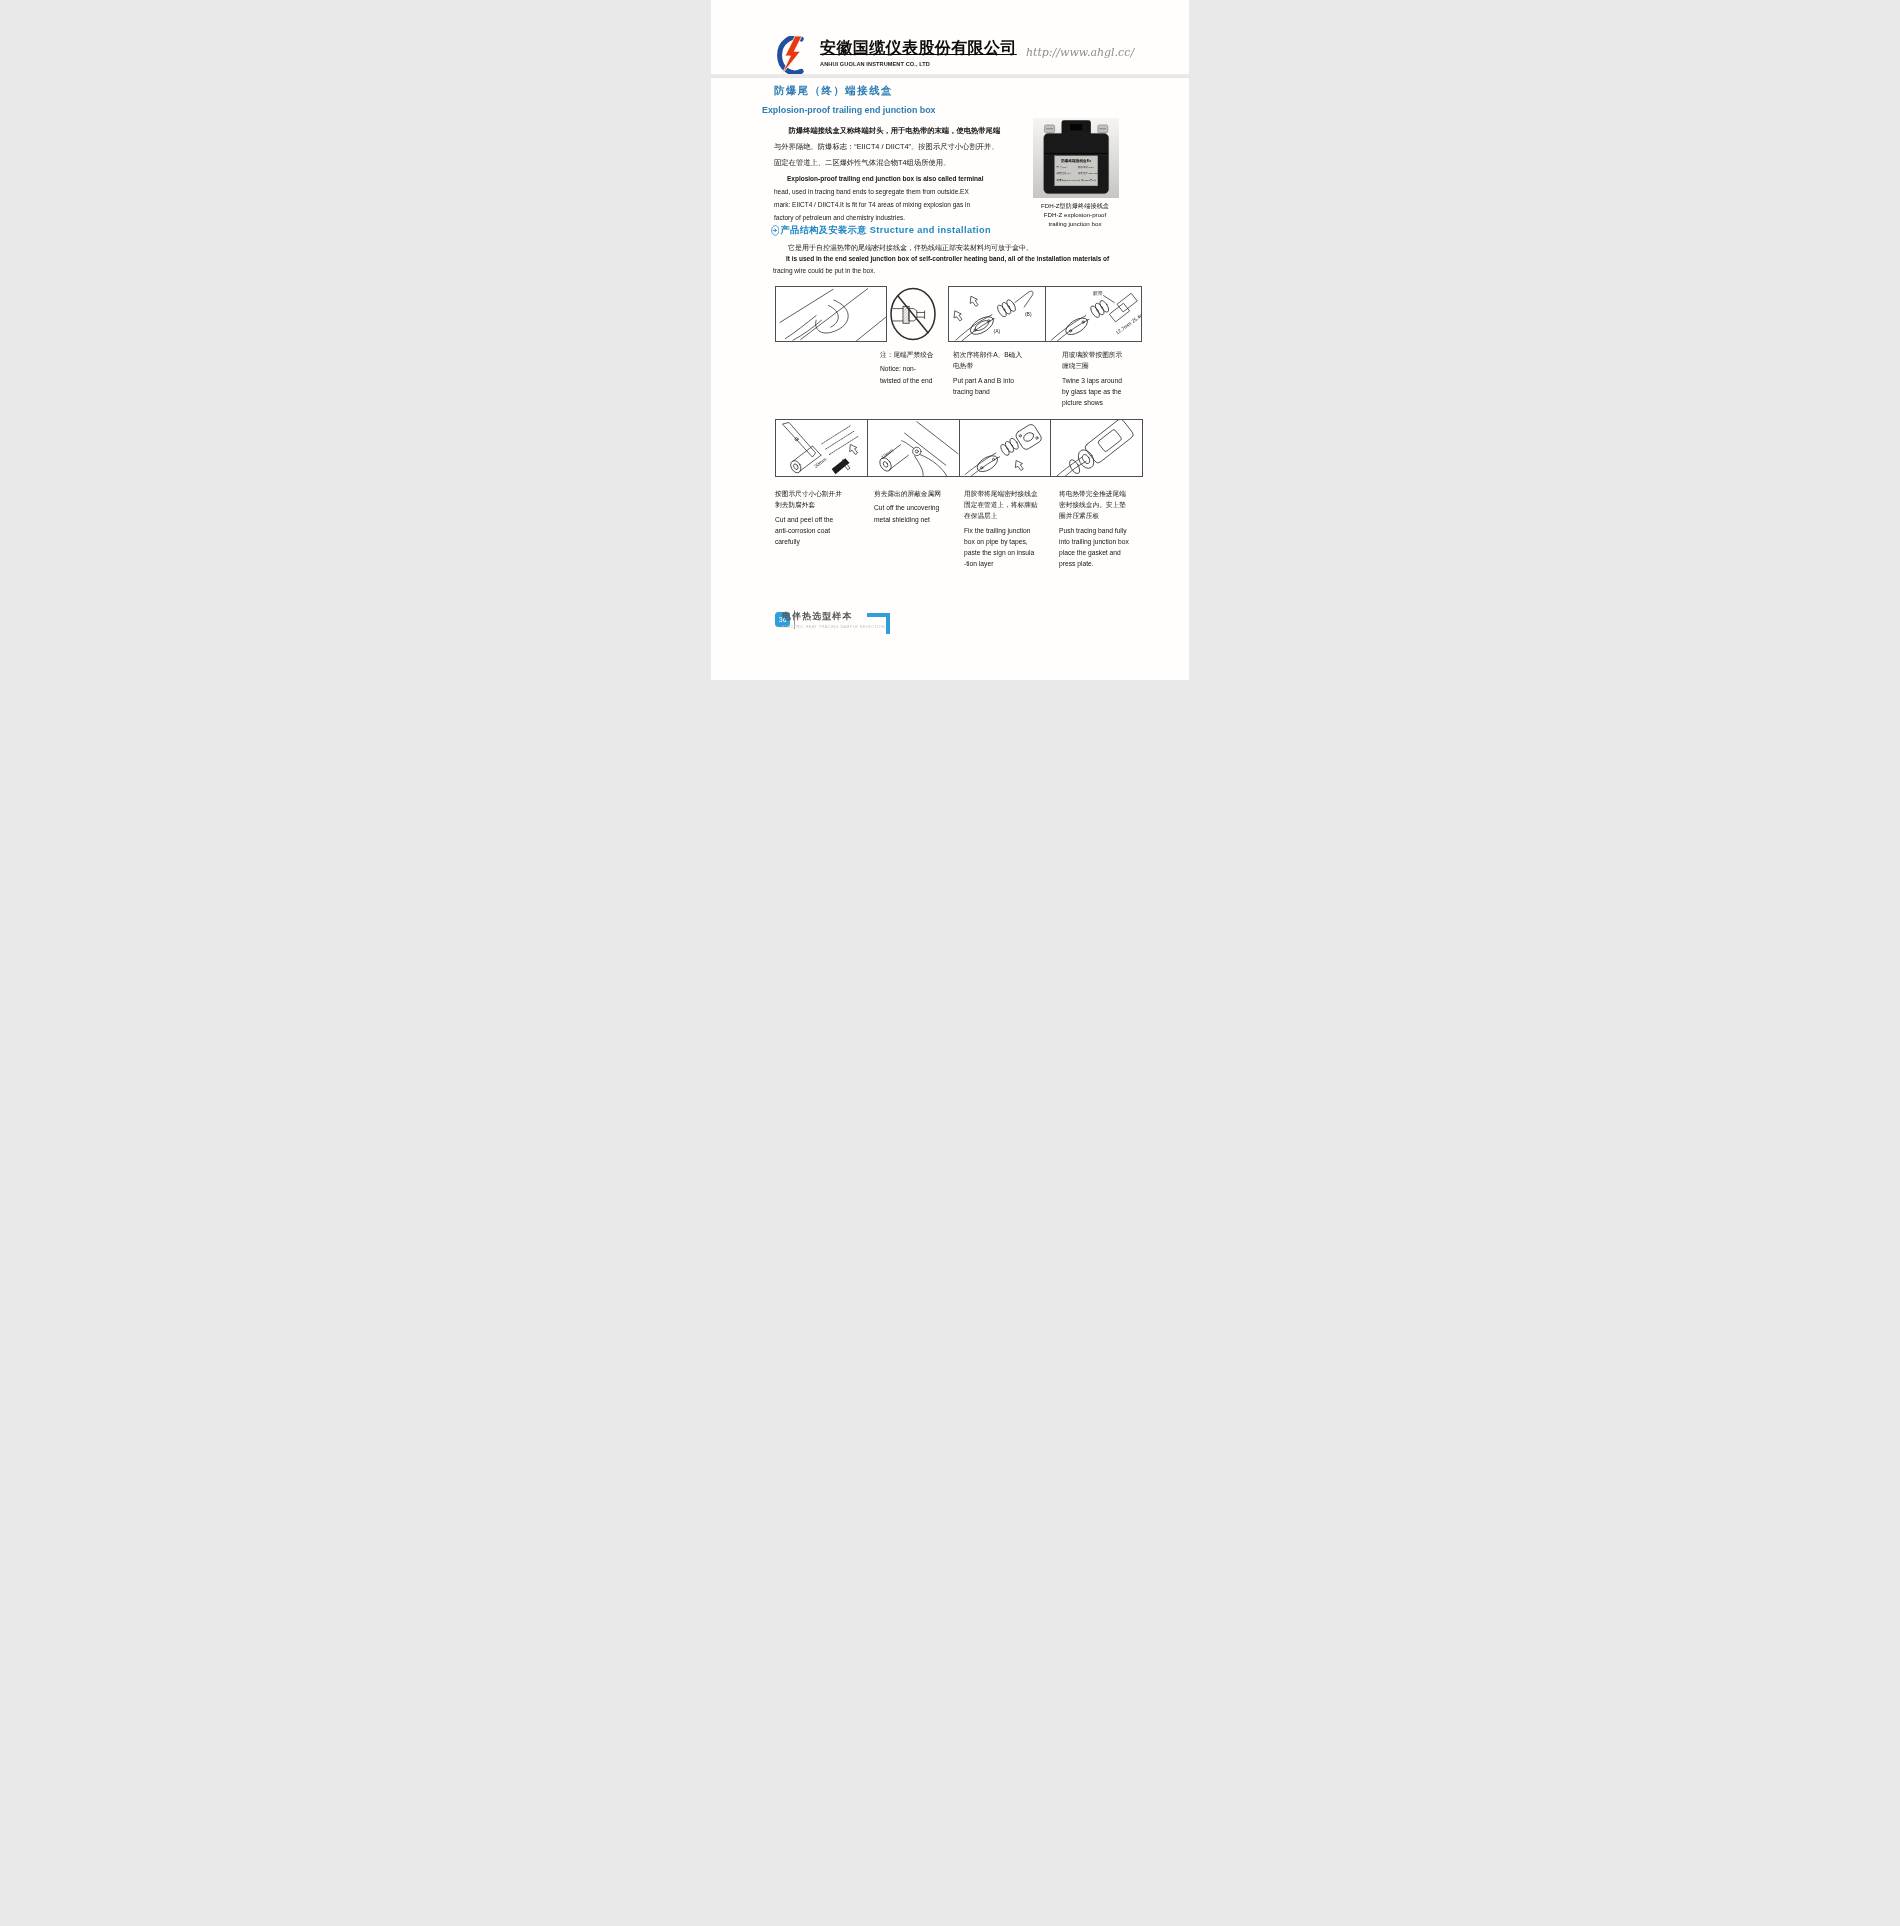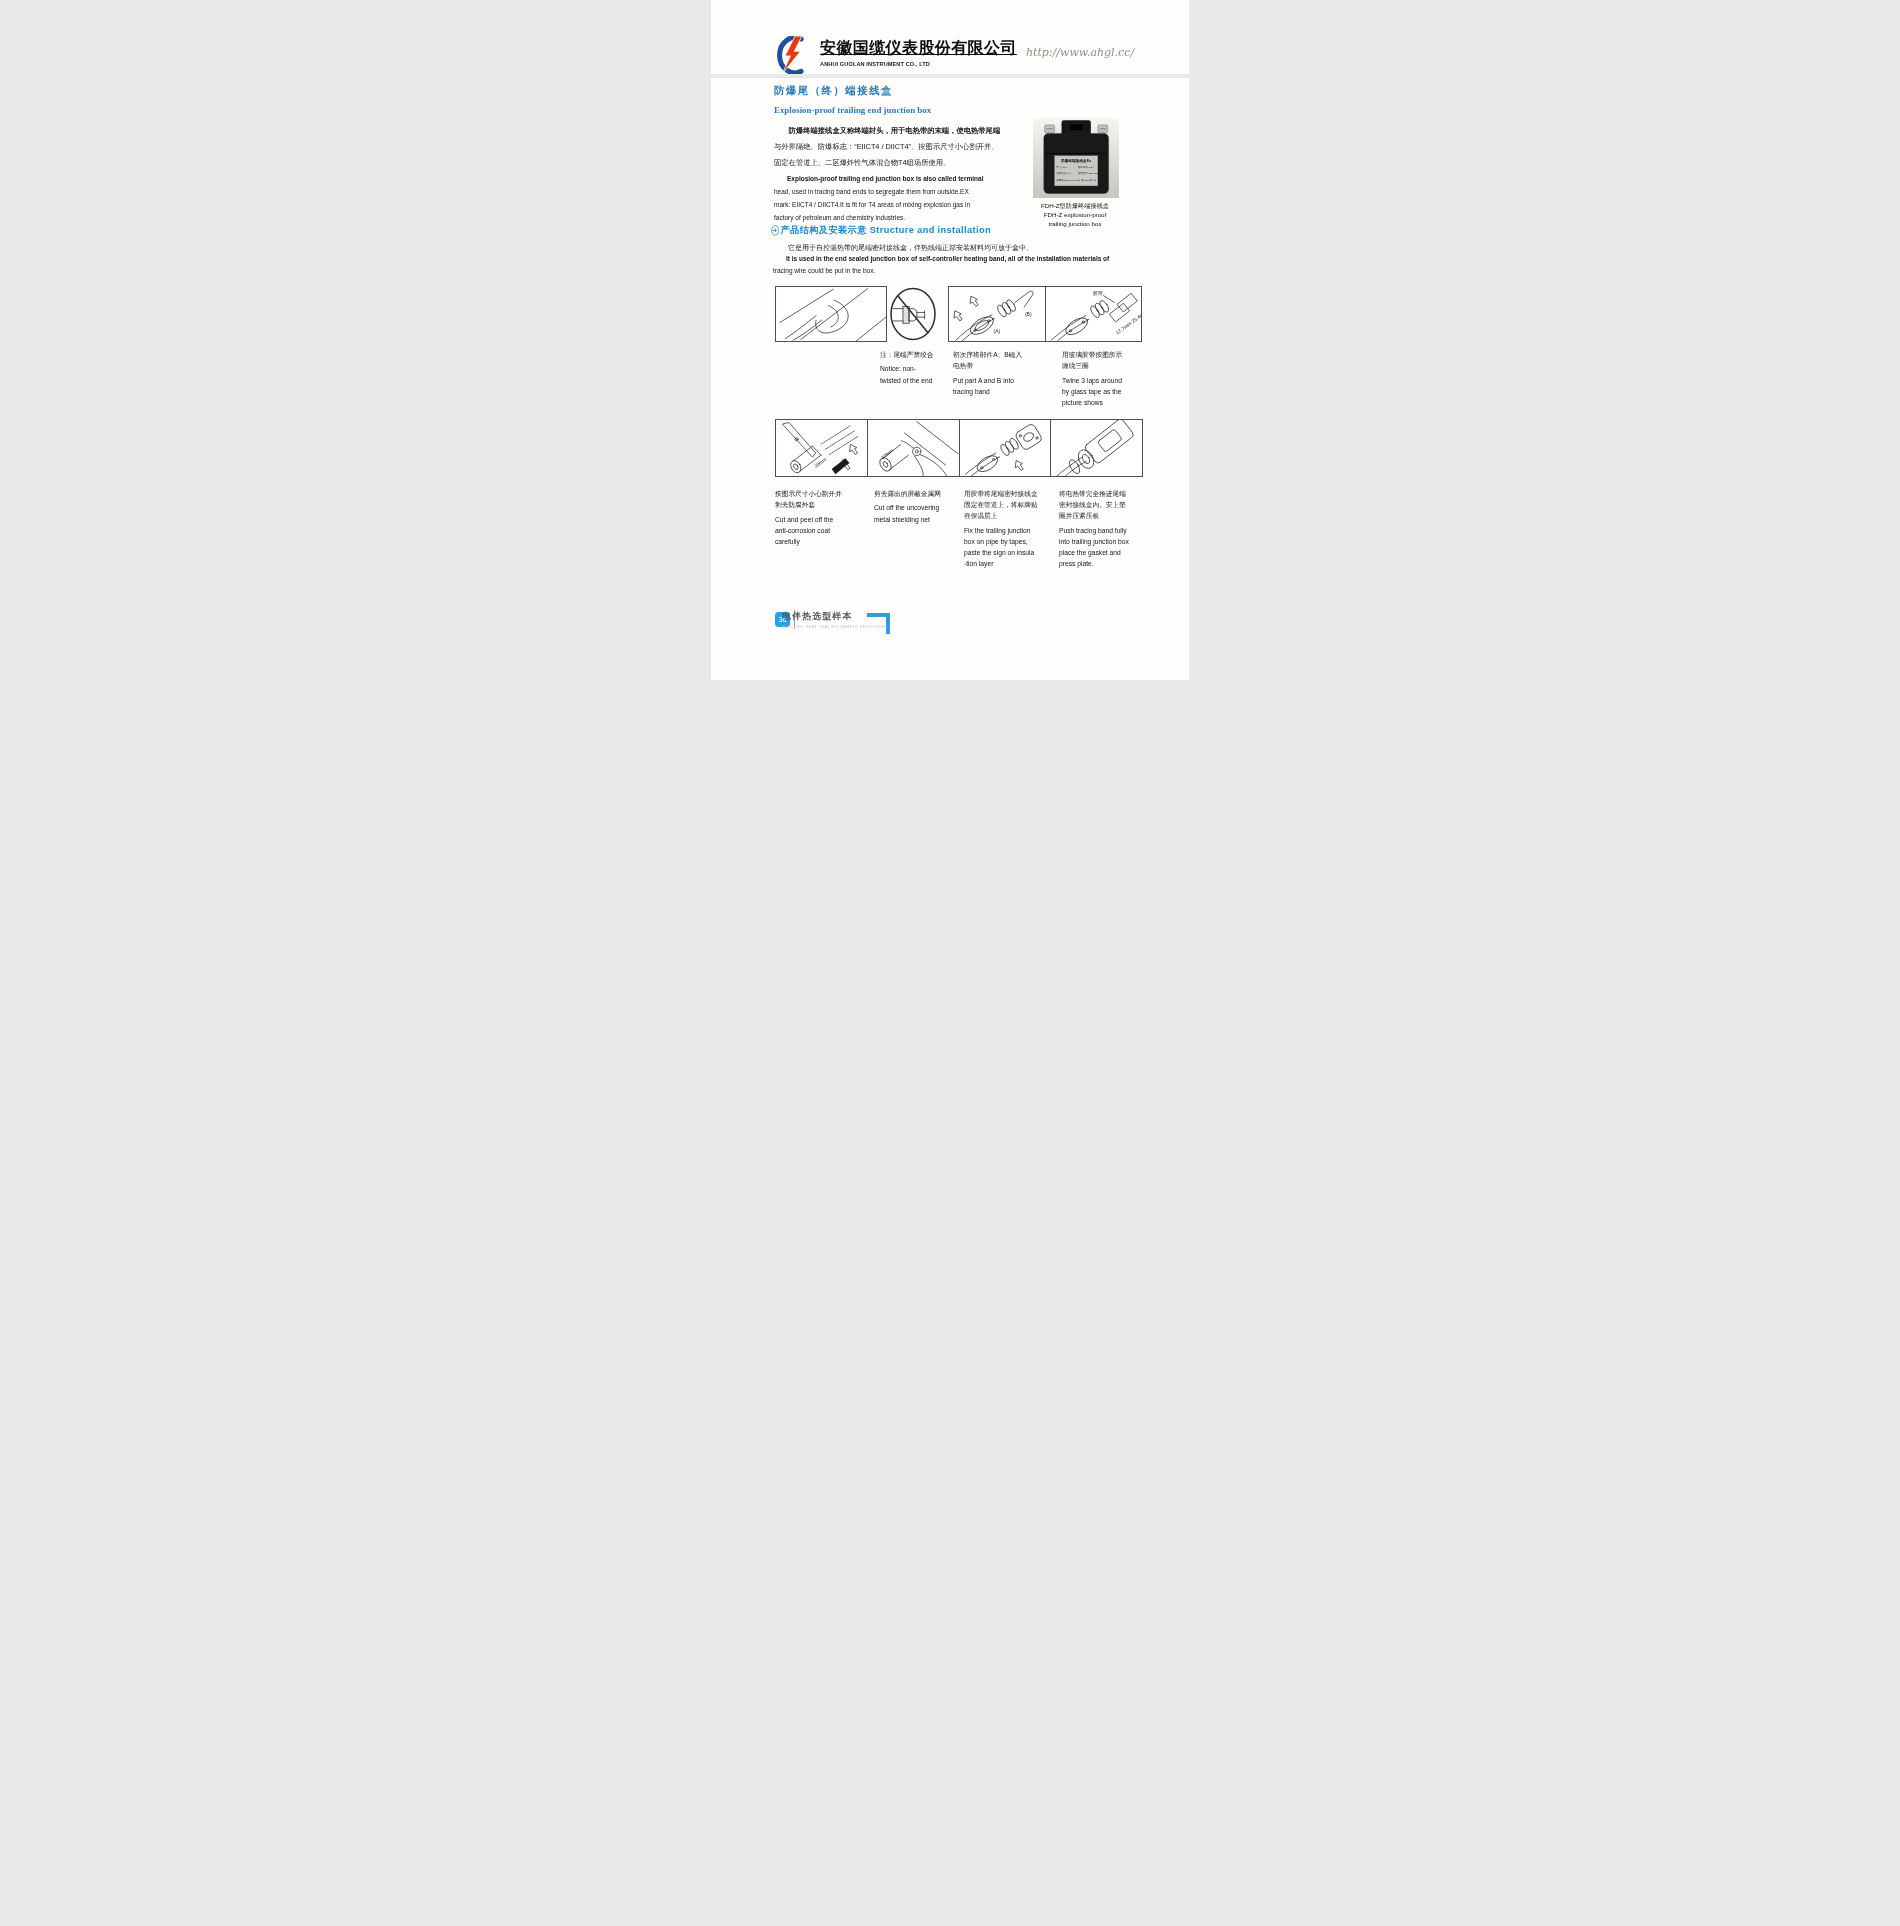--- a/index.html
+++ b/index.html
@@ -72,21 +72,21 @@
     </svg>
   </div>
   <div class="abs" style="left:109px;top:38px;">
     <div class="company-cn">安徽国缆仪表股份有限公司</div>
     <div class="company-en">ANHUI GUOLAN INSTRUMENT CO., LTD</div>
   </div>
   <div class="abs url" style="left:313px;top:46px;width:112px;text-align:center;">http://www.ahgl.cc/</div>
   <div class="abs topbar"></div>
 
   <div class="abs title-cn" style="left:63px;top:84px;">防爆尾（终）端接线盒</div>
-  <div class="abs title-en" style="left:63px;top:105px;font-family:Liberation Serif, serif;">Explosion-proof trailing end junction box</div>
+  <div class="abs title-en" style="left:51px;top:105px;">Explosion-proof trailing end junction box</div>
 
   <div class="abs intro-cn lines indent-first" style="left:63px;top:123px;width:266px;">
       <div>防爆终端接线盒又称终端封头，用于电热带的末端，使电热带尾端</div>
       <div>与外界隔绝。防爆标志：“EIICT4 / DIICT4”。按图示尺寸小心割开并、</div>
       <div>固定在管道上、二区爆炸性气体混合物T4组场所使用。</div>
     </div>
   <div class="abs intro-en lines indent-first" style="left:63px;top:172px;width:274px;">
       <div>Explosion-proof trailing end junction box is also called terminal</div>
       <div>head,  used in tracing band ends to segregate them from outside.EX</div>
       <div>mark:  EIICT4 / DIICT4.It is fit for T4 areas of mixing explosion gas in</div>

